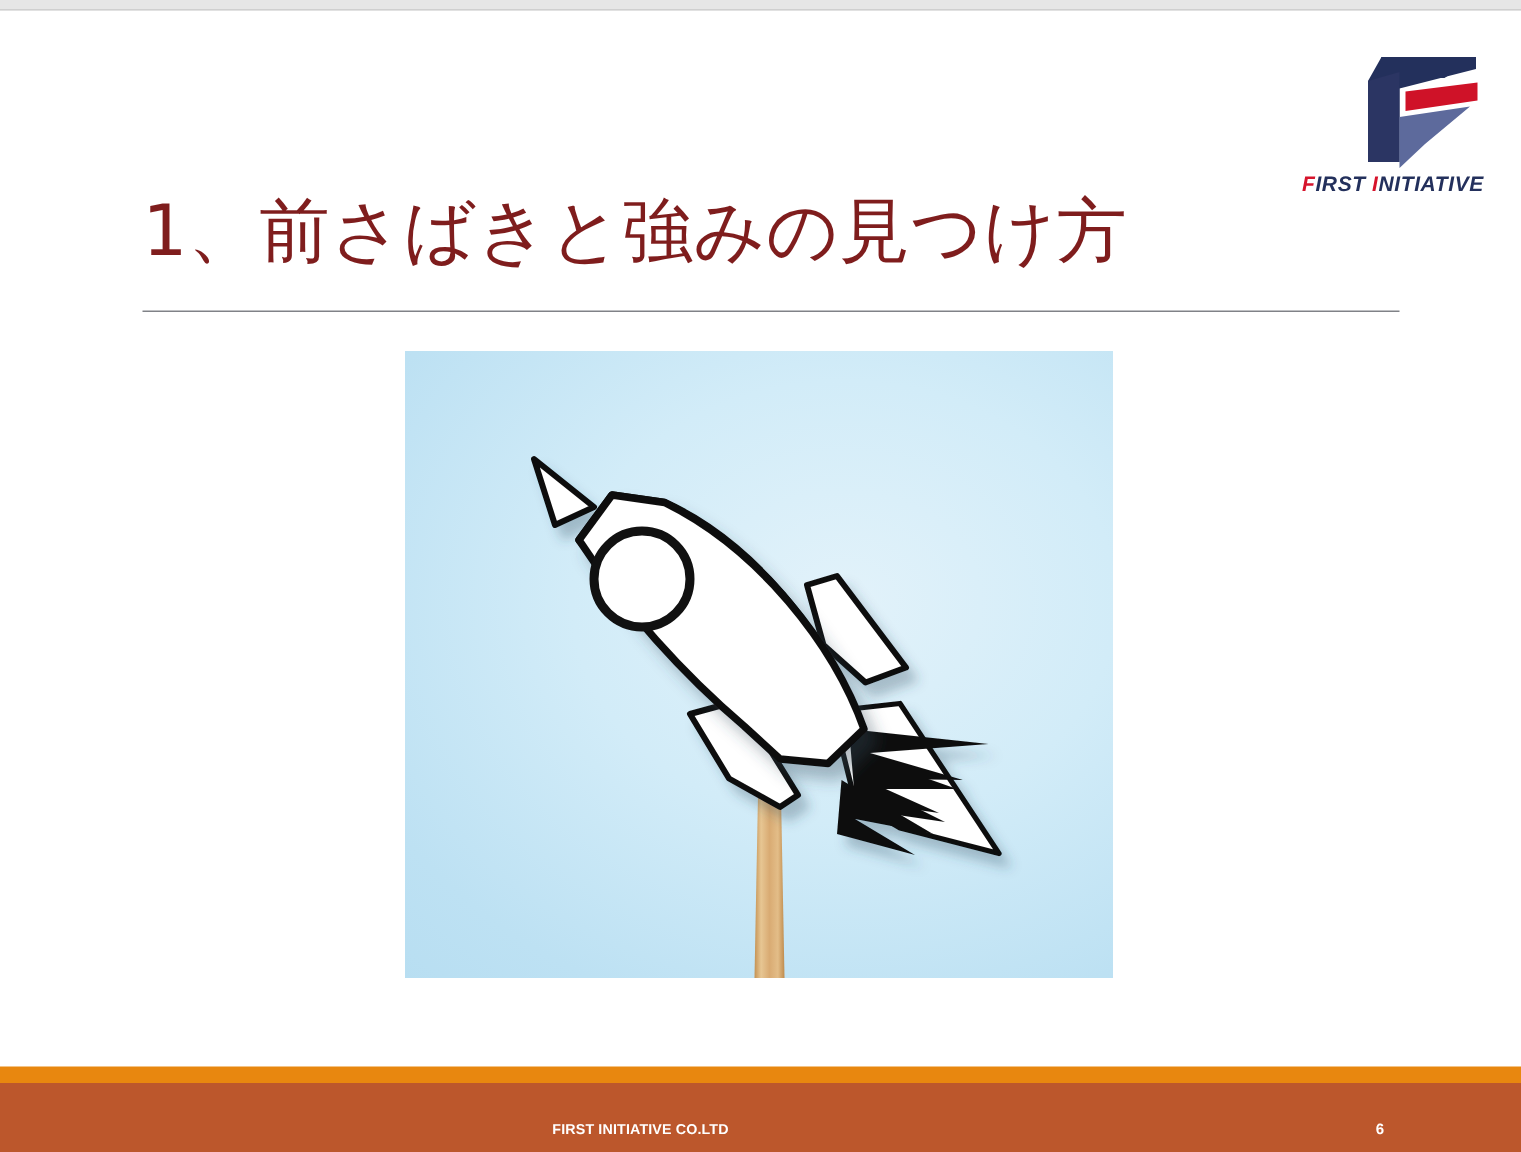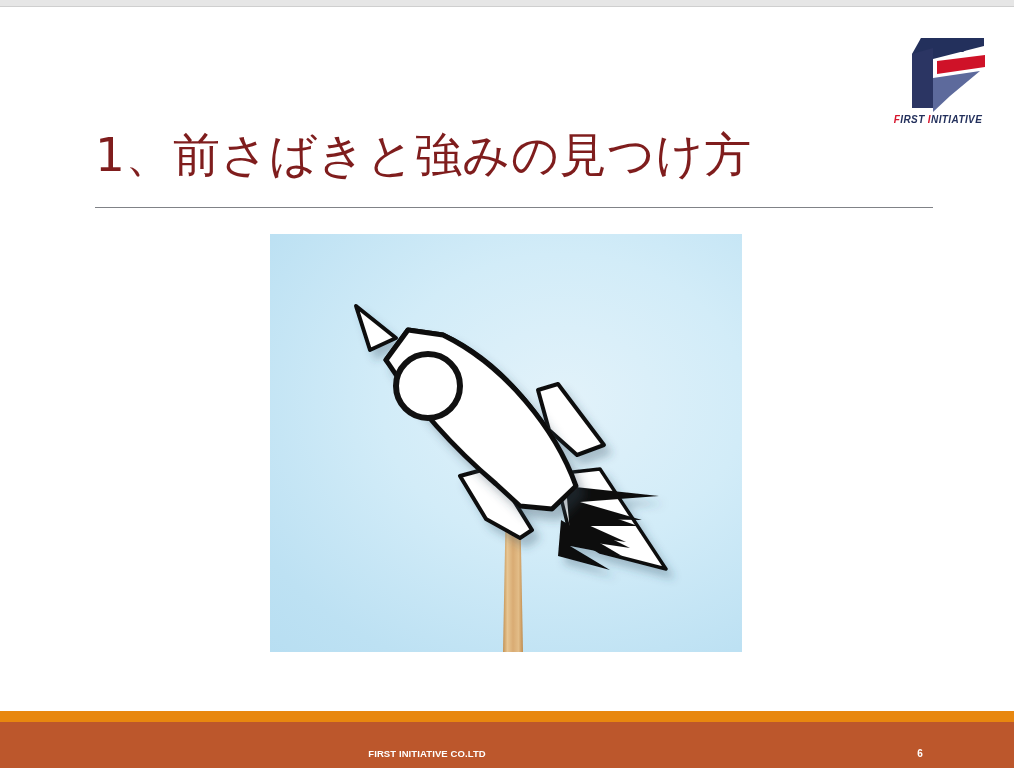--- a/index.html
+++ b/index.html
@@ -48,22 +48,21 @@
     left: 20px;
     top: 0px;
     width: 100px;
     height: 78px;
   }
   .logo-wordmark {
     position: absolute;
     left: 0;
     top: 80px;
     width: 140px;
-    text-align: center;
-    font-size: 10px;
+    font-size: 14px;
     font-weight: bold;
     font-style: italic;
     letter-spacing: 0.4px;
     color: #23305c;
     white-space: nowrap;
   }
   .logo-wordmark .hl { color: #d6142c; }
 
   
   .title-block {

